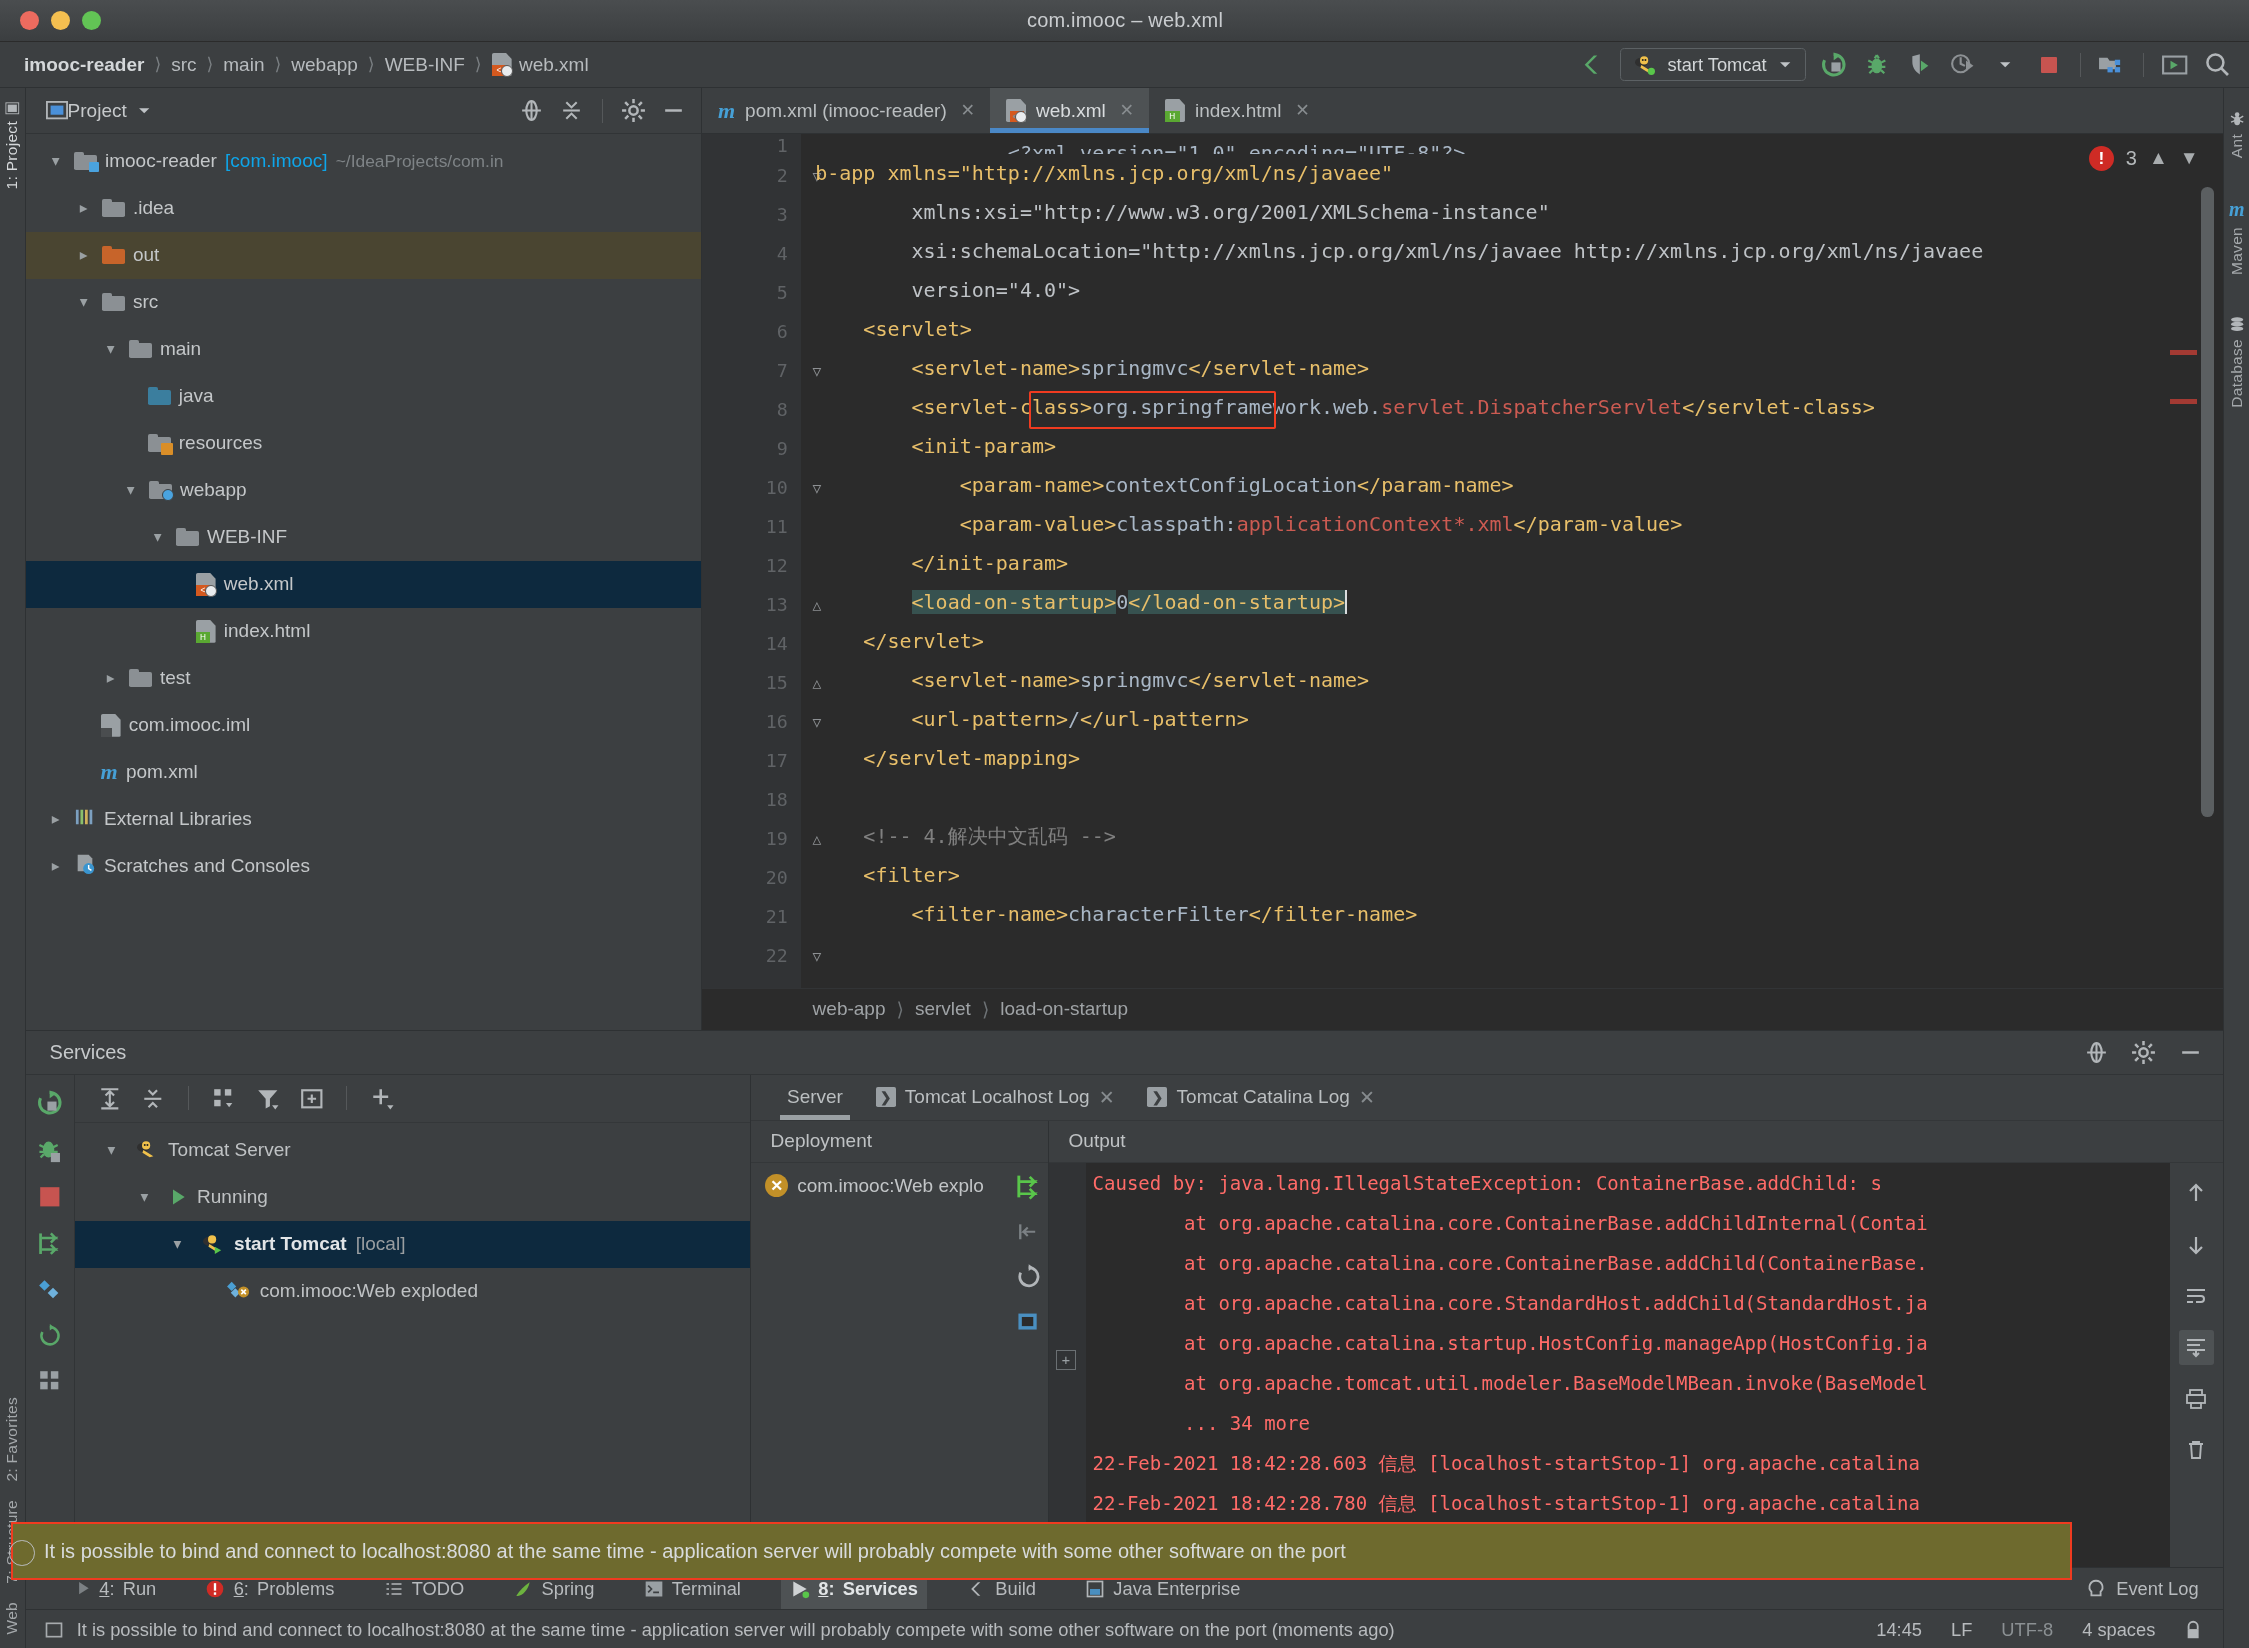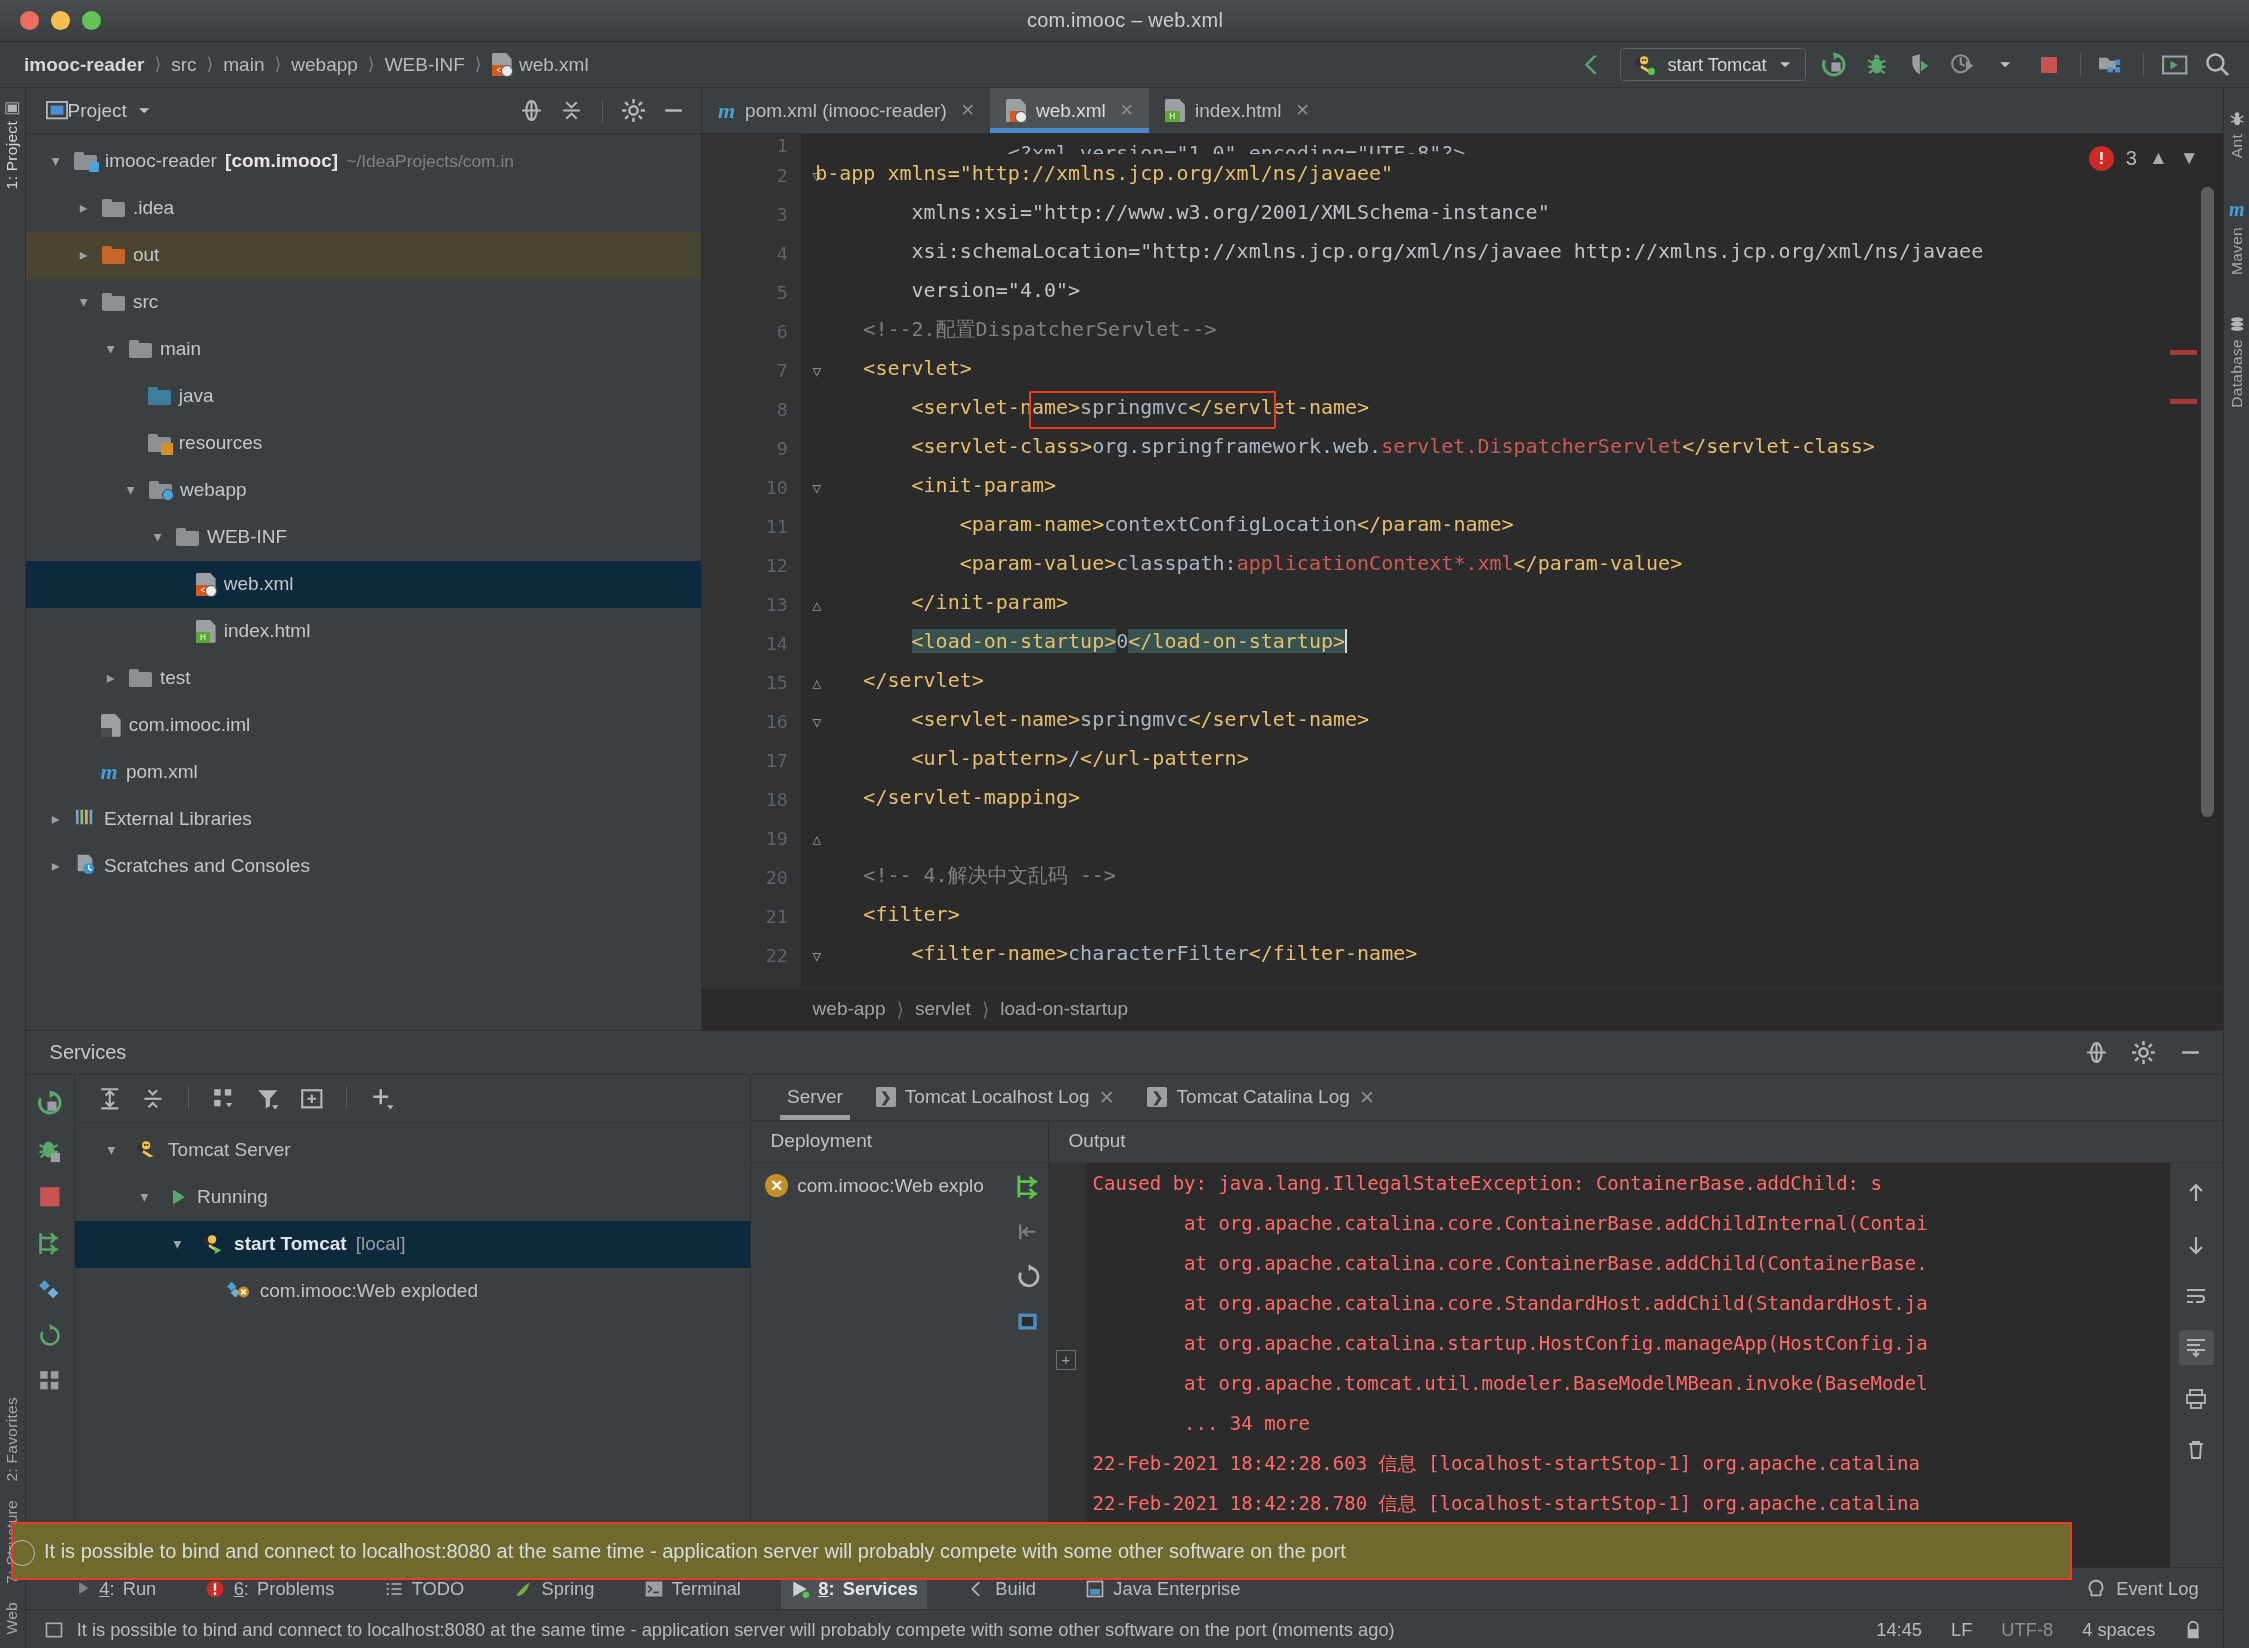--- a/index.html
+++ b/index.html
@@ -71,21 +71,21 @@
   .proj-head { height:46px; display:flex; align-items:center; padding:0 14.6px 0 20px;
                border-bottom:0.9px solid #313436; }
   .proj-head .title { font-size:19px; color:#c6c9cb; }
   .proj-head .tools { margin-left:auto; display:flex; align-items:center; gap:14.6px; }
   .tree { flex:1; overflow:hidden; padding-top:3.7px; font-size:19px; color:#bfc2c4; }
   .row { height:47px; display:flex; align-items:center; gap:8.2px; padding-left:9.1px; white-space:nowrap; }
   .row.sel { background:#0d293e; }
   .row.hl  { background:#4a4531; }
   .arrow { width:20px; display:flex; justify-content:center; color:#9aa0a3; font-size:15.5px; }
   .row .nm { color:#c4c7c9; }
-  .row .bold { font-weight:bold; color:#e5e5e5; }
+  .row .bold { font-weight:normal; color:#0ea5e9; }
   .row .dim { color:#7e8386; font-size:17.4px; }
 
   
   .fi { width:23px; height:18.3px; position:relative; flex:none; }
   .fi:before{ content:""; position:absolute; left:0; top:2.7px; width:23px; height:15.5px; border-radius:1.8px; background:#8b9094; }
   .fi:after { content:""; position:absolute; left:0; top:0px; width:10px; height:4.6px; border-radius:1.8px 1.8px 0 0; background:#8b9094; }
   .fi.orange:before,.fi.orange:after{ background:#c7642a; }
   .fi.blue:before,.fi.blue:after{ background:#3b7e9e; }
   .fi.src:before,.fi.src:after{ background:#8b9094; }
   .fi .badge { position:absolute; right:-1.8px; bottom:-1.8px; width:10px; height:10px; background:#4aa3df; border-radius:0.9px; }
@@ -584,21 +584,20 @@
             </div>
 
             <div class="codearea">
               <div class="cl" style="height:20px;line-height:12.8px;overflow:hidden;">
                 <span class="txtc">&lt;?xml version="1.0" encoding="UTF-8"?&gt;</span>
               </div>
               <div class="cl"><span class="tagc">b-app xmlns="http://xmlns.jcp.org/xml/ns/javaee"</span></div>
               <div class="cl">        <span class="attr">xmlns:xsi="http://www.w3.org/2001/XMLSchema-instance"</span></div>
               <div class="cl">        <span class="attr">xsi:schemaLocation="http://xmlns.jcp.org/xml/ns/javaee http://xmlns.jcp.org/xml/ns/javaee</span></div>
               <div class="cl">        <span class="attr">version="4.0"&gt;</span></div>
-              <div class="cl">    <span class="cmt">&lt;!--2.配置DispatcherServlet--&gt;</span></div>
               <div class="cl">    <span class="tagc">&lt;servlet&gt;</span></div>
               <div class="cl">        <span class="tagc">&lt;servlet-name&gt;</span><span class="txtc">springmvc</span><span class="tagc">&lt;/servlet-name&gt;</span></div>
               <div class="cl">        <span class="tagc">&lt;servlet-class&gt;</span><span class="txtc">org.springframework.web.</span><span class="err">servlet.DispatcherServlet</span><span class="tagc">&lt;/servlet-class&gt;</span></div>
               <div class="cl">        <span class="tagc">&lt;init-param&gt;</span></div>
               <div class="cl">            <span class="tagc">&lt;param-name&gt;</span><span class="txtc">contextConfigLocation</span><span class="tagc">&lt;/param-name&gt;</span></div>
               <div class="cl">            <span class="tagc">&lt;param-value&gt;</span><span class="txtc">classpath:</span><span class="err">applicationContext*.xml</span><span class="tagc">&lt;/param-value&gt;</span></div>
               <div class="cl">        <span class="tagc">&lt;/init-param&gt;</span></div>
               <div class="cl">        <span class="tagc hlt">&lt;load-on-startup&gt;</span><span class="txtc">0</span><span class="tagc hlt">&lt;/load-on-startup&gt;</span><span class="caret"></span></div>
               <div class="cl">    <span class="tagc">&lt;/servlet&gt;</span></div>
               <div class="cl">        <span class="tagc">&lt;servlet-name&gt;</span><span class="txtc">springmvc</span><span class="tagc">&lt;/servlet-name&gt;</span></div>

